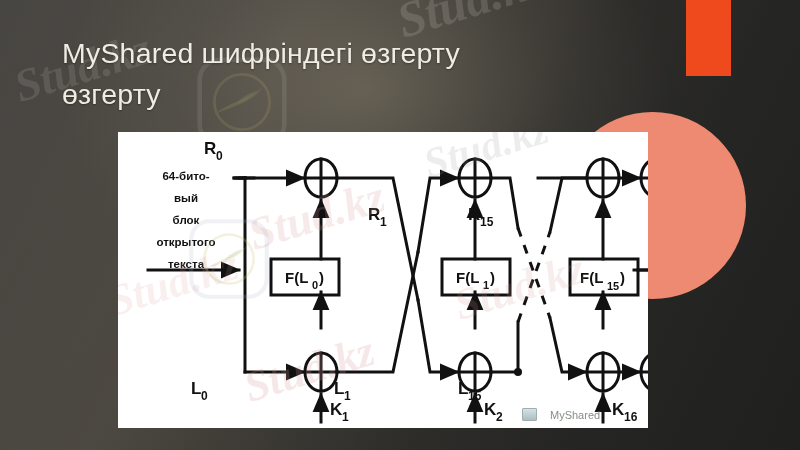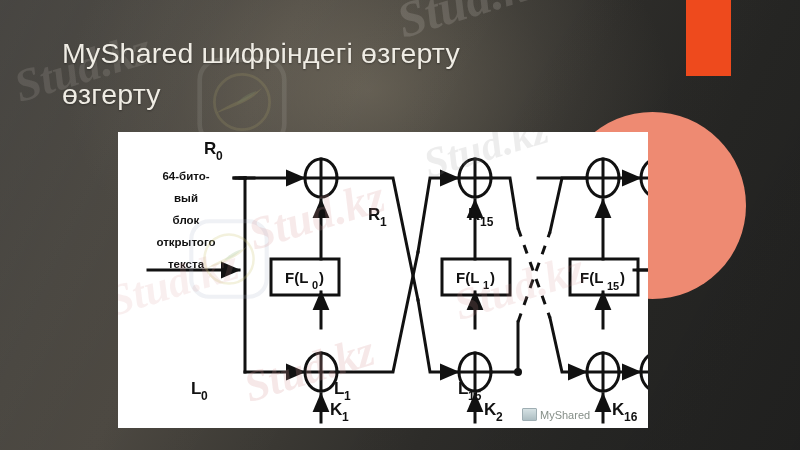--- a/index.html
+++ b/index.html
@@ -74,21 +74,21 @@
     pointer-events:none;
   }
   
   #bird-slide{
     position:absolute;left:196px;top:56px;width:92px;height:92px;opacity:.30;
     pointer-events:none;
   }
 
   
   #myshared{
-    position:absolute;left:404px;top:276px;display:flex;align-items:center;gap:3px;
+    position:absolute;left:404px;top:276px;display:flex;align-items:center;gap:13px;
     color:#6f7a72;font-size:11px;font-family:"Liberation Sans", sans-serif;
     opacity:.85;
   }
   #myshared .ms-ico{
     width:13px;height:11px;border:1.6px solid #8fa0a6;border-radius:1px;
     background:linear-gradient(#cfdde0,#9fb3b8);
   }
 </style>
 </head>
 <body>

